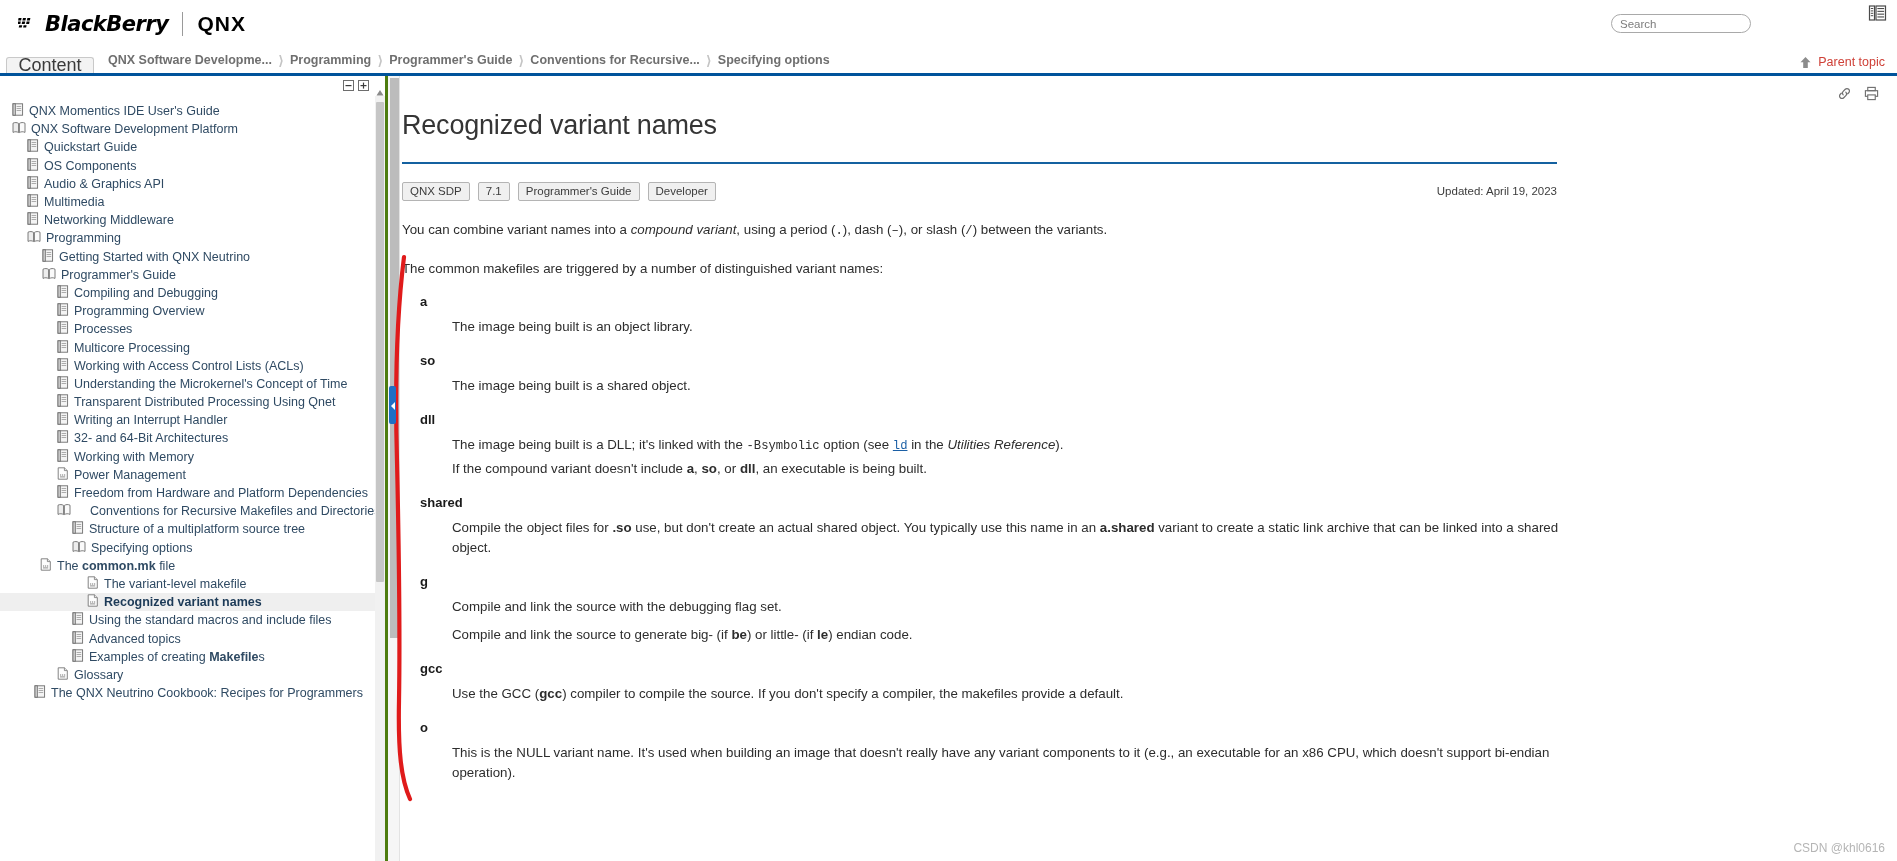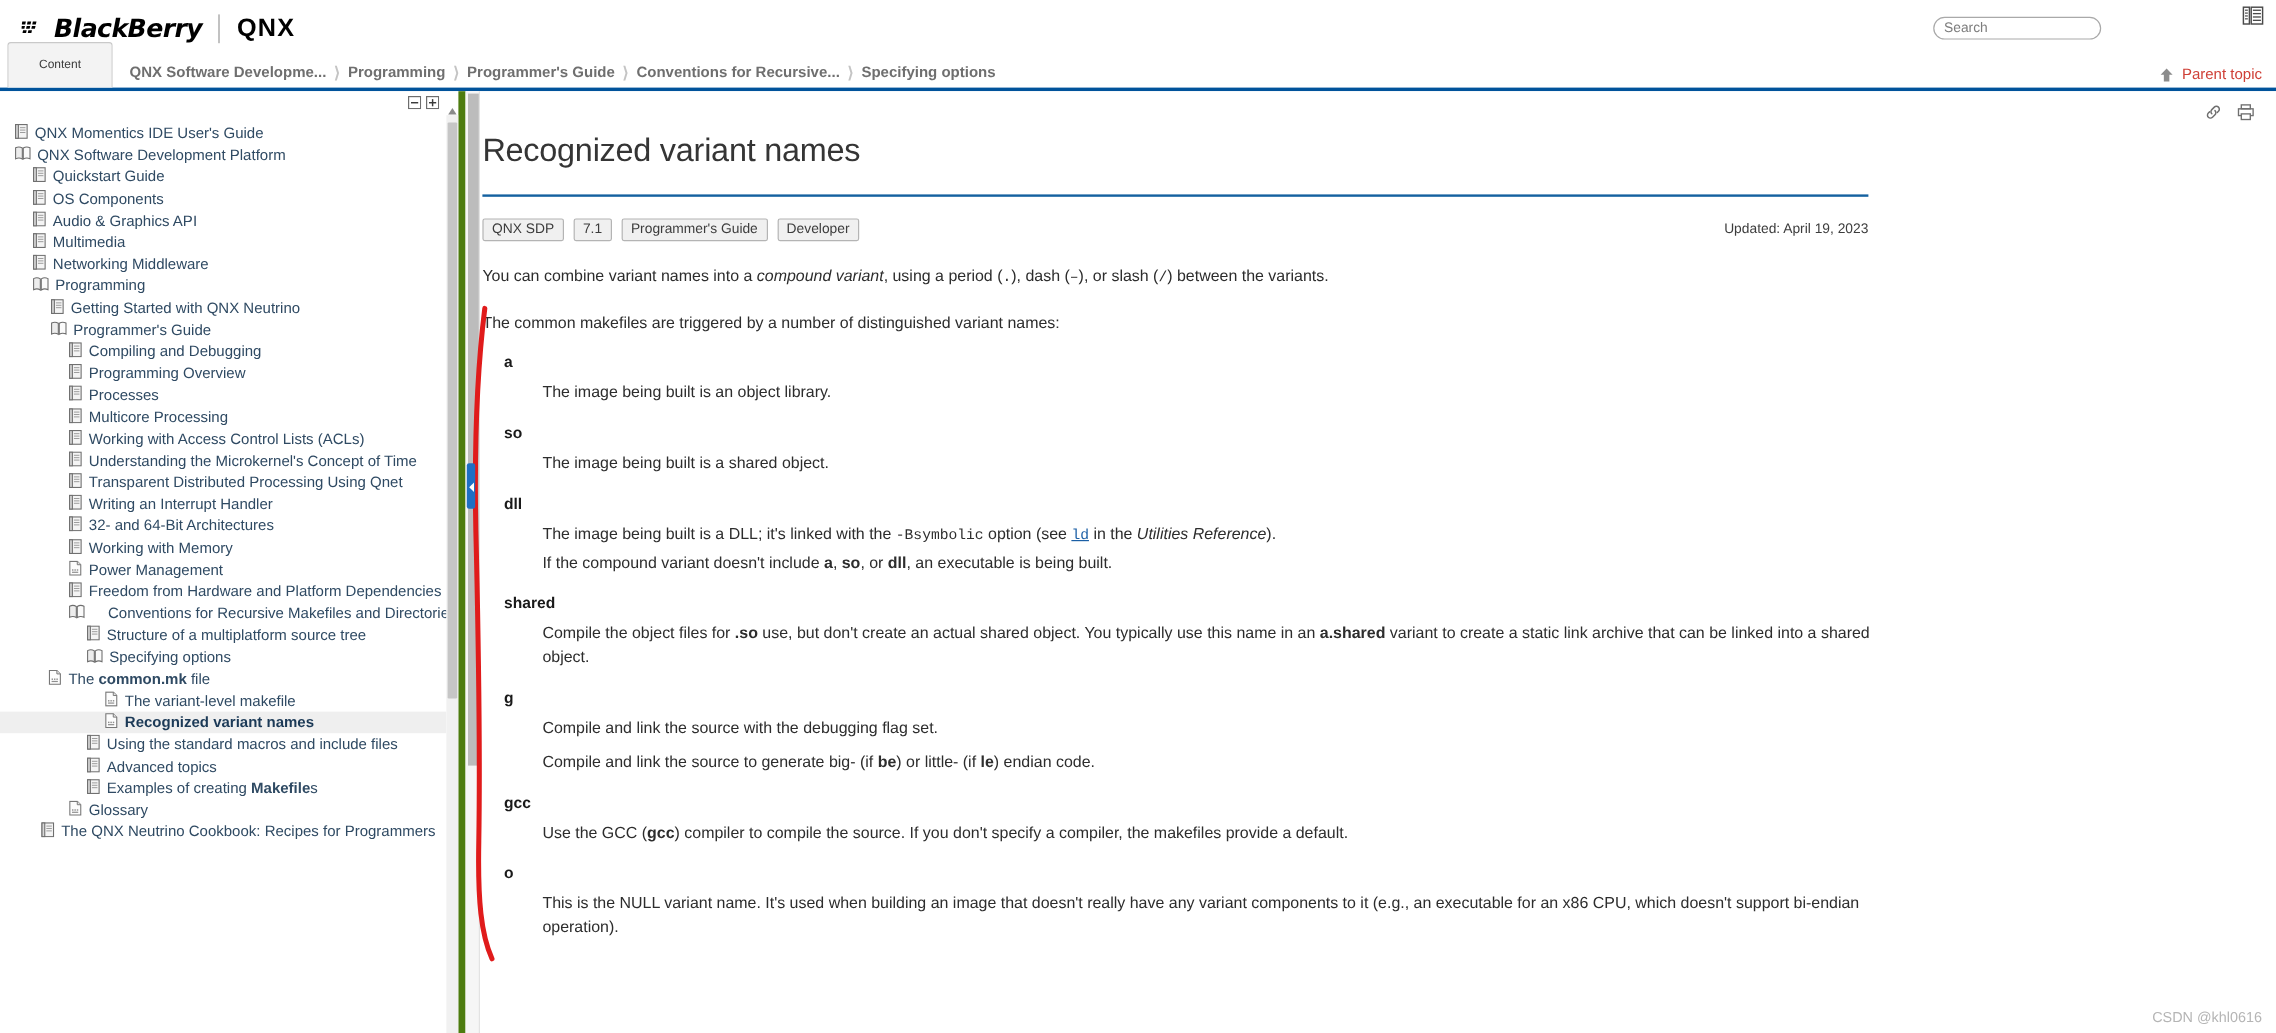--- a/index.html
+++ b/index.html
@@ -65,27 +65,27 @@
   .crumbbar {
     position: relative;
     height: 29px;
     background: #ffffff;
     border-bottom: 3px solid #00539b;
     display: flex;
     align-items: flex-end;
   }
   .content-tab {
     margin-left: 6px;
-    width: 88px; height: 38px;
+    width: 88px; height: 16px;
     border: 1px solid #c9c9c9;
     border-bottom: none;
     border-radius: 3px 3px 0 0;
     background: #f3f3f3;
     display: flex; align-items: center; justify-content: center;
-    font-size: 10px; color: #3b3b3b;
+    font-size: 18px; color: #3b3b3b;
     cursor: pointer;
   }
   .crumbs {
     display: flex; align-items: center;
     height: 26px;
     margin-left: 14px;
     font-size: 12.5px;
     color: #6f6f6f;
     font-weight: bold;
   }
@@ -110,21 +110,21 @@
     position: relative;
     height: 785px;
     display: flex;
   }
 
   
   .sidebar {
     position: relative;
     width: 388px;
     background: #ffffff;
-    border-right: 6px solid #4d7c0f;
+    border-right: 3px solid #4d7c0f;
     overflow: hidden;
   }
   .tree-tools {
     position: absolute;
     right: 16px; top: 4px;
     display: flex; gap: 4px;
   }
   .tt-btn { width: 11px; height: 11px; cursor: pointer; }
   .tree {
     position: absolute;

